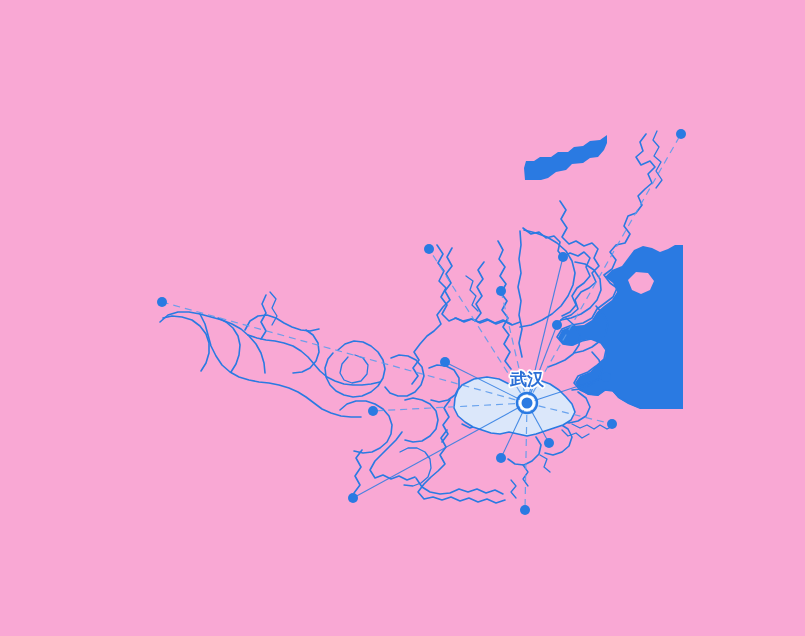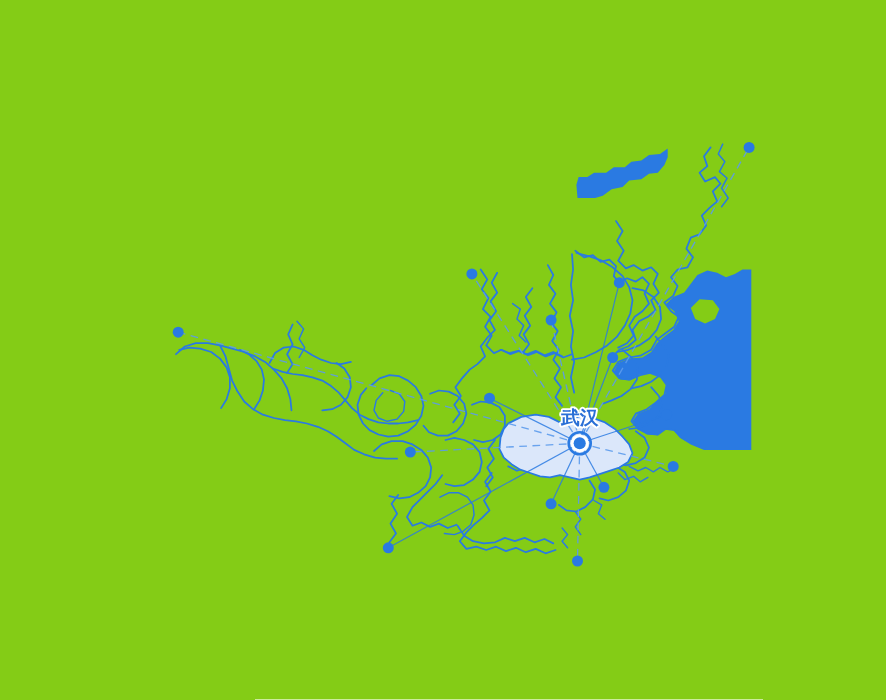--- a/index.html
+++ b/index.html
@@ -10,21 +10,21 @@
   body {
     width: 805px;
     height: 636px;
     font-family: "Liberation Sans", sans-serif;
     overflow: hidden;
   }
   #map-root {
     position: relative;
     width: 805px;
     height: 636px;
-    background: #84cc16;
+    background: #f9a8d4;
   }
   #map-svg {
     display: block;
     width: 805px;
     height: 636px;
   }
   .boundary {
     fill: none;
     stroke: #2a7ae2;
     stroke-width: 1.6;

